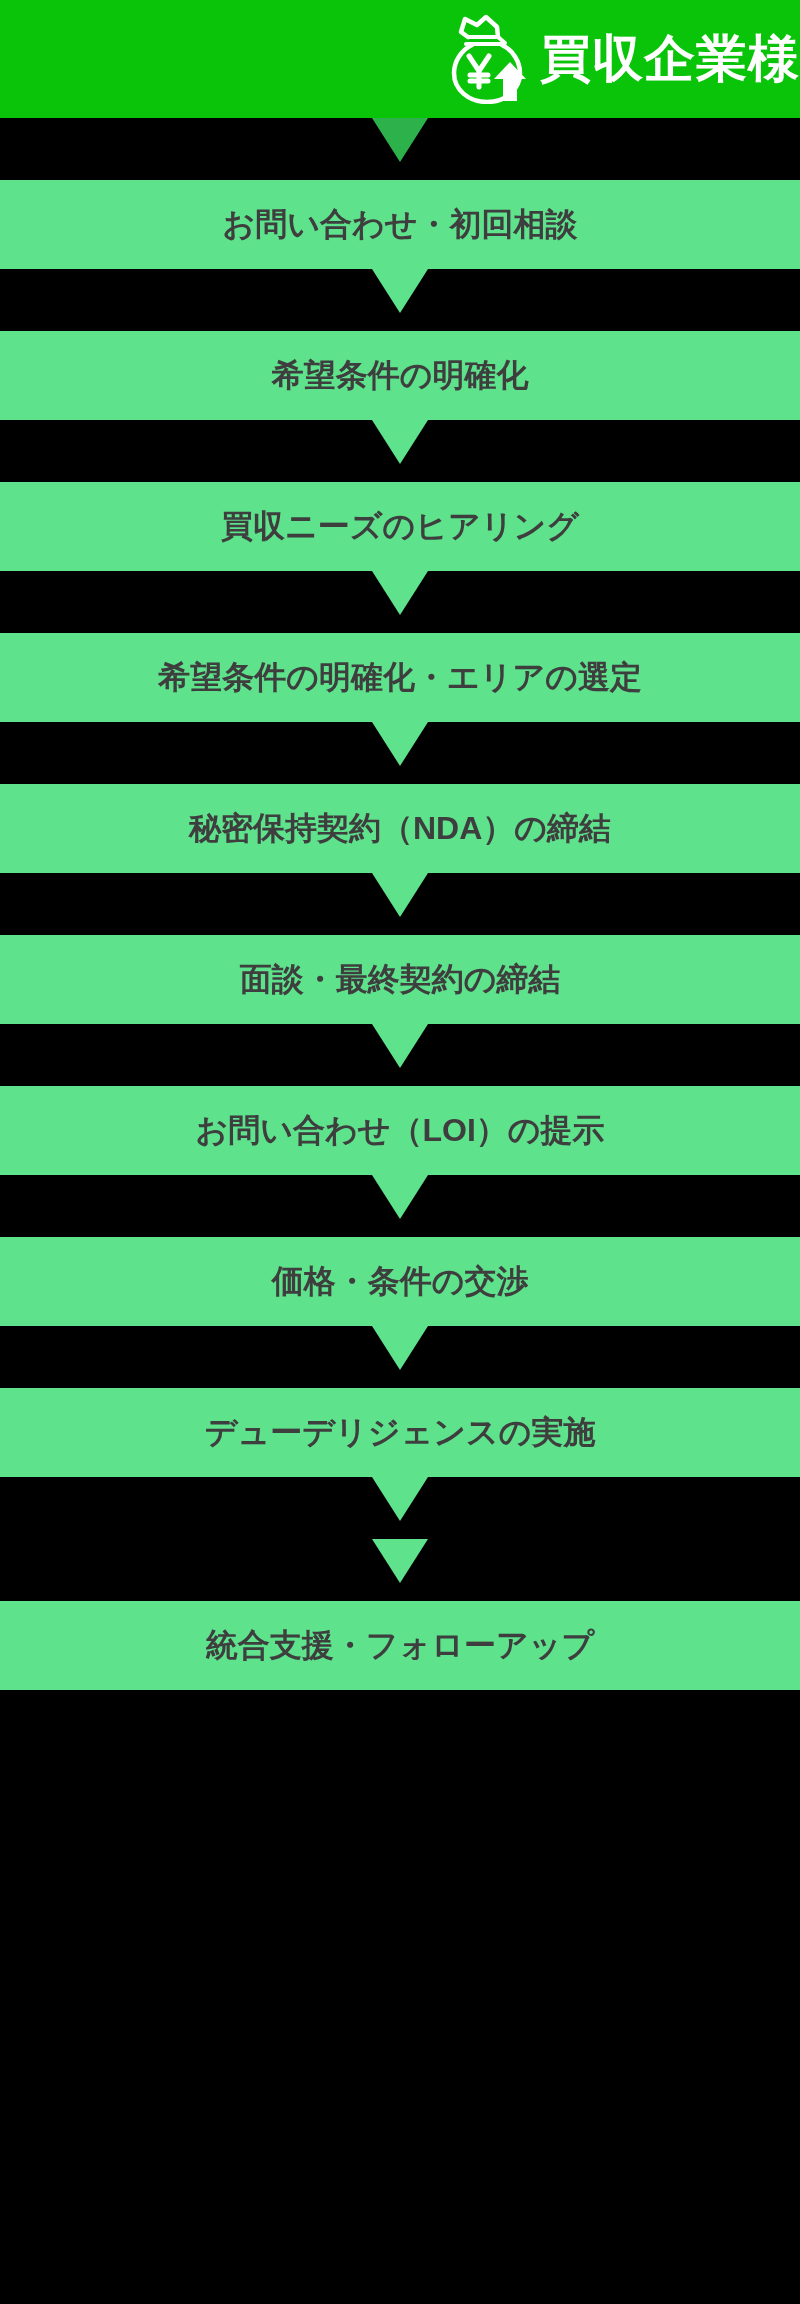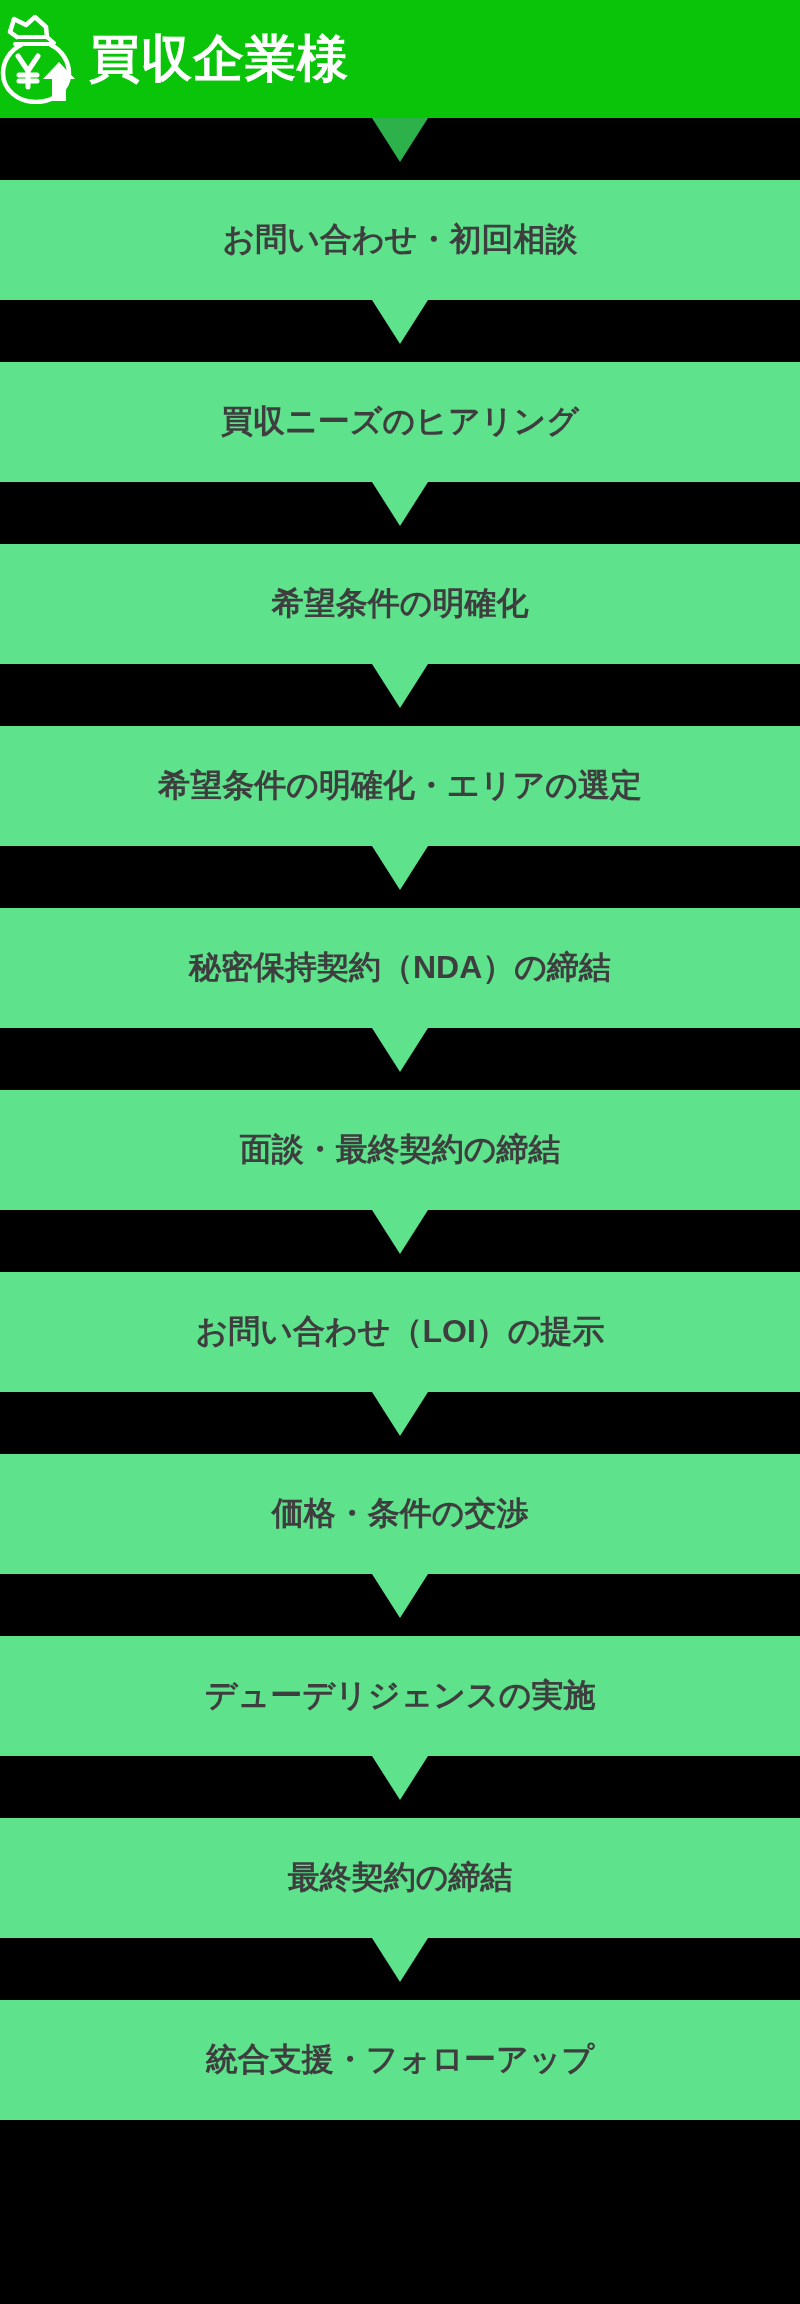--- a/index.html
+++ b/index.html
@@ -10,21 +10,21 @@
     height: 2304px;
     background: var(--background, #000000);
     font-family: "Liberation Sans", "DejaVu Sans", sans-serif;
     overflow: hidden;
   }
   .header {
     height: 118px;
     background: var(--header-bg, #0ac40a);
     display: flex;
     align-items: center;
-    justify-content: flex-start;
+    justify-content: flex-end;
     gap: 13px;
   }
   .header-icon svg { width: 76px; height: 90px; display: block; }
   .header-title {
     margin: 0;
     font-size: 51px;
     font-weight: 700;
     color: var(--header-text, #ffffff);
     letter-spacing: 1px;
     white-space: nowrap;
@@ -36,21 +36,21 @@
     top: 0;
     left: 50%;
     margin-left: -28px;
     width: 0; height: 0;
     border-left: 28px solid transparent;
     border-right: 28px solid transparent;
     border-top: 44px solid var(--step-arrow, #5ee28c);
   }
   .arrow.from-header { border-top-color: var(--header-arrow, #2db14b); }
   .band {
-    height: 120px;
+    height: 89px;
     background: var(--step-bg, #5ee28c);
     display: flex;
     align-items: center;
     justify-content: center;
   }
   .band .label {
     font-size: 32px;
     font-weight: 700;
     color: var(--step-text, #3e3e3e);
     white-space: nowrap;
@@ -86,30 +86,30 @@
     <div class="band">
       <span class="label">お問い合わせ・初回相談</span>
     </div>
   </section>
 
   <section class="step">
     <div class="gap">
       <div class="arrow"></div>
     </div>
     <div class="band">
-      <span class="label">買収ニーズのヒアリング</span>
+      <span class="label">希望条件の明確化</span>
     </div>
   </section>
 
   <section class="step">
     <div class="gap">
       <div class="arrow"></div>
     </div>
     <div class="band">
-      <span class="label">希望条件の明確化</span>
+      <span class="label">買収ニーズのヒアリング</span>
     </div>
   </section>
 
   <section class="step">
     <div class="gap">
       <div class="arrow"></div>
     </div>
     <div class="band">
       <span class="label">希望条件の明確化・エリアの選定</span>
     </div>
@@ -158,23 +158,20 @@
     </div>
     <div class="band">
       <span class="label">デューデリジェンスの実施</span>
     </div>
   </section>
 
   <section class="step">
     <div class="gap">
       <div class="arrow"></div>
     </div>
-    <div class="band">
-      <span class="label">最終契約の締結</span>
-    </div>
   </section>
 
   <section class="step">
     <div class="gap">
       <div class="arrow"></div>
     </div>
     <div class="band">
       <span class="label">統合支援・フォローアップ</span>
     </div>
   </section>

